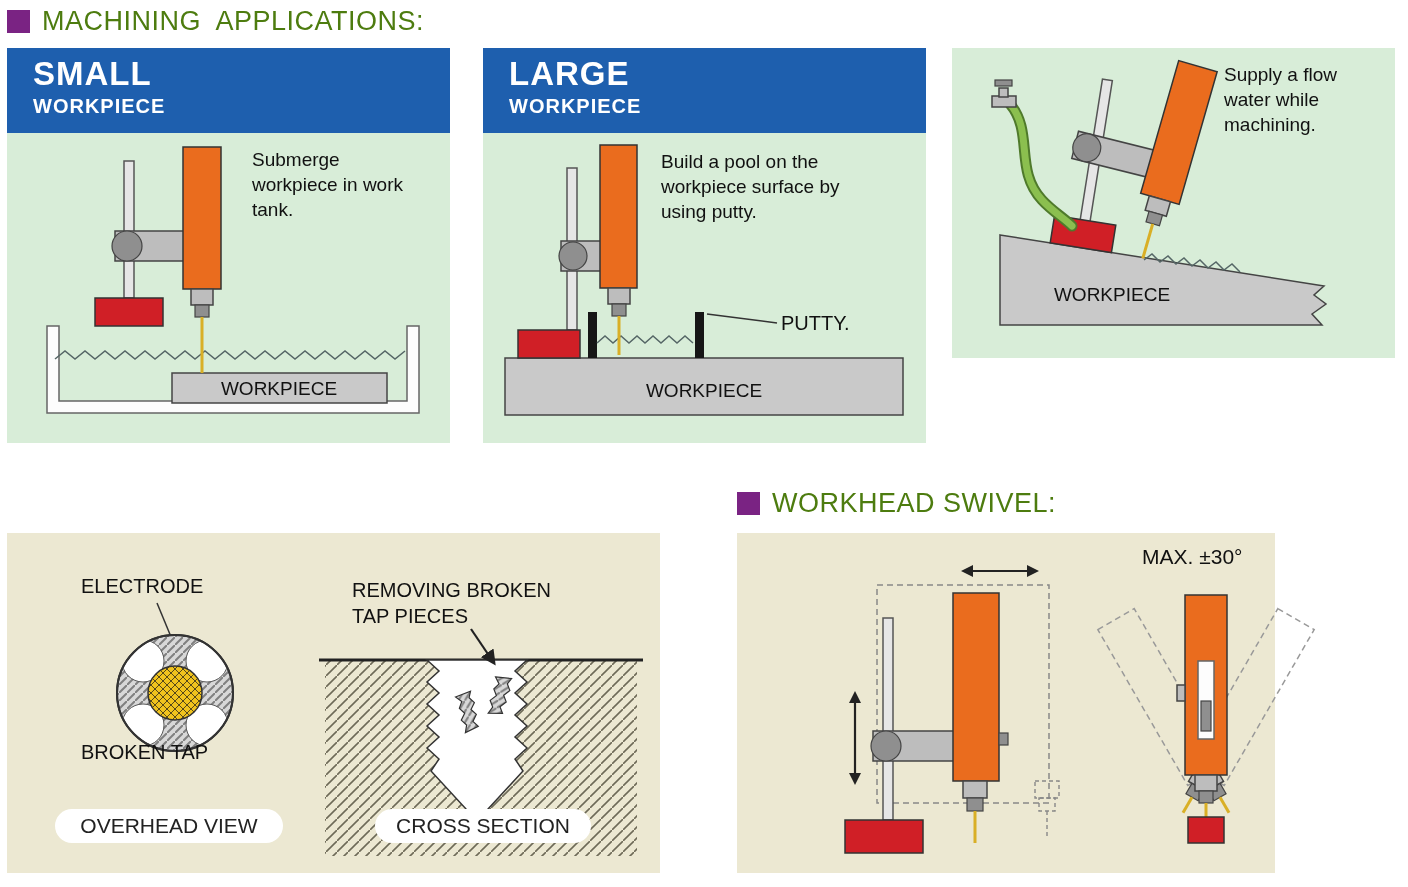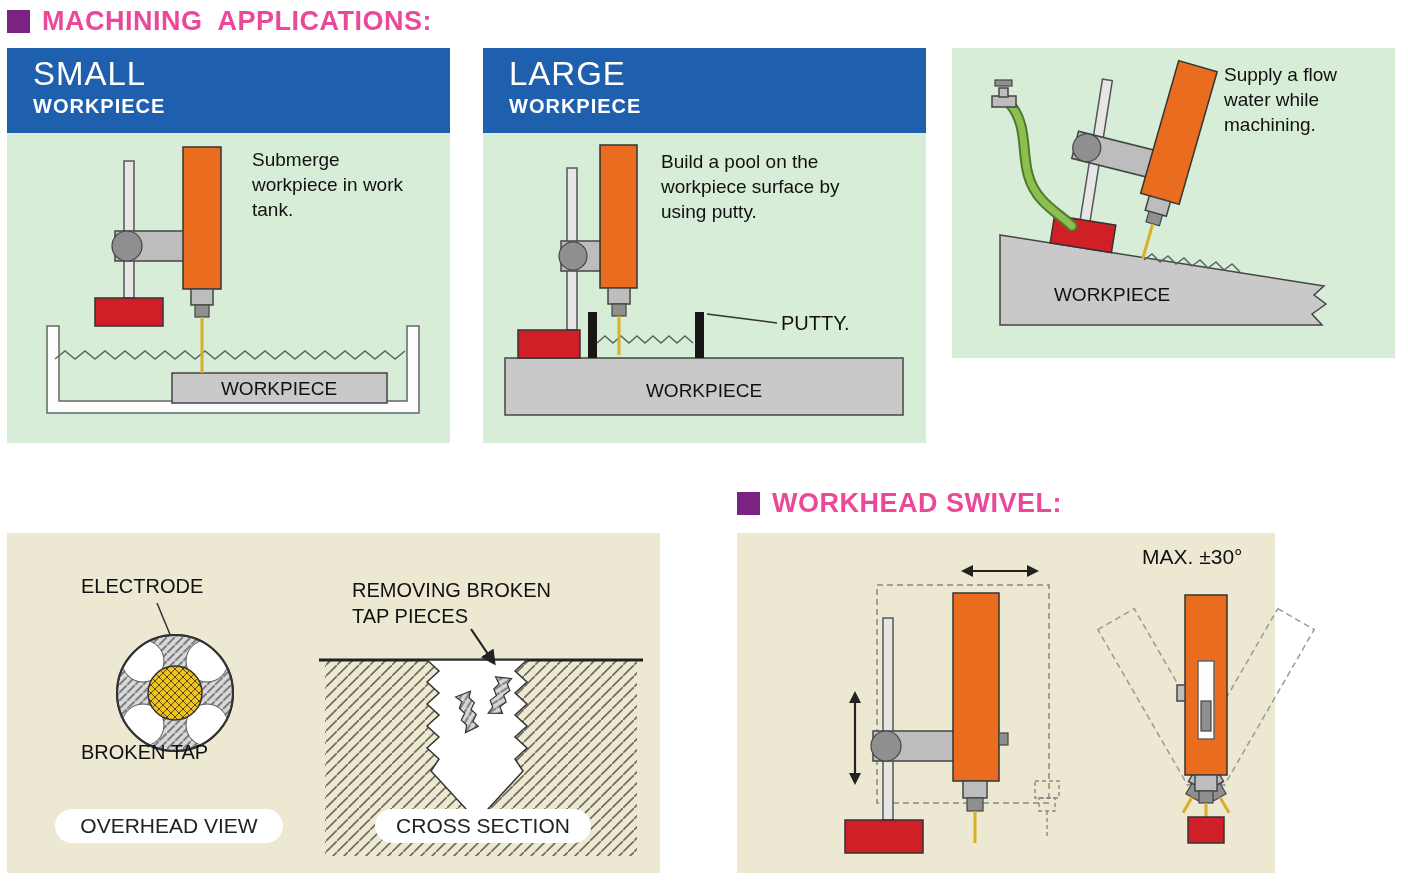--- a/index.html
+++ b/index.html
@@ -5,24 +5,24 @@
   :root{
     --accent-purple:#7a2383; --header-blue:#1e5fae; --panel-green:#d8edd8;
     --panel-beige:#ece8d2; --machine-orange:#ea6c1e; --machine-red:#d01f26;
     --electrode-yellow:#d9af26;
   }
   *{box-sizing:border-box;margin:0;padding:0}
   body{width:1408px;height:887px;background:#fff;font-family:"Liberation Sans",sans-serif;position:relative;overflow:hidden}
   .page{position:absolute;inset:0}
   .sec-head{position:absolute;display:flex;align-items:center;gap:12px}
   .bullet{width:23px;height:23px;background:var(--accent-purple);display:inline-block;flex:none}
-  .sec-title{font-size:27px;font-weight:bold;color:#ec4899;letter-spacing:.5px;white-space:pre}
+  .sec-title{font-size:27px;font-weight:normal;color:#4d7c0f;letter-spacing:.5px;white-space:pre}
   .panel{position:absolute;width:443px}
   .panel-head{height:85px;background:var(--header-blue);color:#fff;padding:9px 0 0 26px}
-  .p-title{font-size:33px;font-weight:normal;letter-spacing:1px;line-height:1.05}
+  .p-title{font-size:33px;font-weight:bold;letter-spacing:1px;line-height:1.05}
   .p-sub{font-size:20px;font-weight:bold;letter-spacing:1px;margin-top:3px}
   .panel-body{position:relative;height:310px;background:var(--panel-green)}
   .panel-body svg{position:absolute;left:0;top:0}
   .desc{position:absolute;font-size:19px;line-height:1.32;color:#111}
   .beige{position:absolute;background:var(--panel-beige)}
   .beige svg{position:absolute;left:0;top:0}
   .flabel{position:absolute;font-size:20px;color:#111}
   .oval{position:absolute;background:#fff;border-radius:18px;text-align:center;font-size:21px;color:#222;line-height:34px;height:34px}
   
   .f-orange{fill:var(--machine-orange);stroke:#333;stroke-width:1.5}

